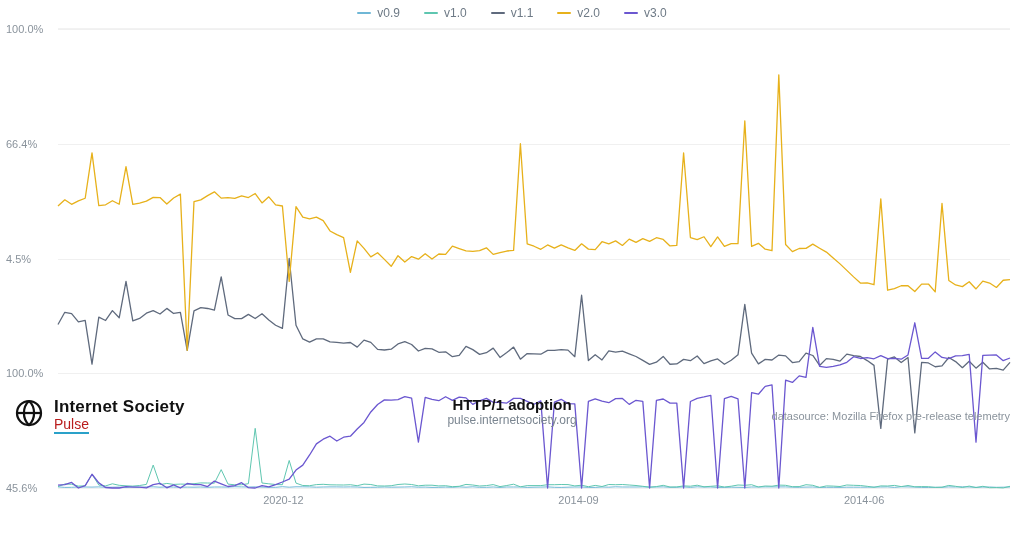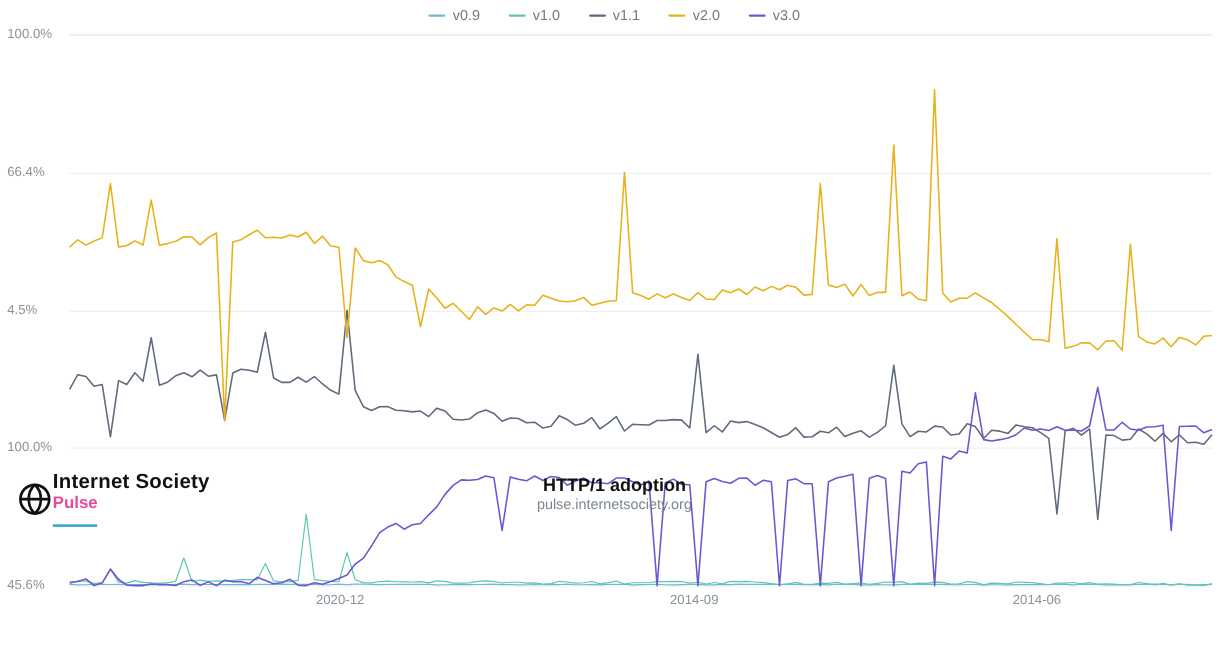--- a/index.html
+++ b/index.html
@@ -7,25 +7,25 @@
   .wrap { width: 1024px; height: 444px; position: relative; }
   .legend { display: flex; justify-content: center; align-items: center; gap: 24px; padding-top: 6px; font-size: 12px; color: #6e7a86; }
   .legend-item { display: inline-flex; align-items: center; gap: 6px; }
   .swatch { width: 14px; height: 2px; display: inline-block; border-radius: 1px; }
   .plot { position: absolute; left: 58px; top: 28px; width: 952px; height: 460px; border-top: 1px solid rgba(0,0,0,0.05); }
   .gridline { position: absolute; left: 0; width: 100%; height: 1px; background: rgba(0,0,0,0.06); }
   .ylabel { position: absolute; left: -52px; font-size: 11px; color: #8a939c; transform: translateY(-50%); }
   .xlabel { position: absolute; bottom: -18px; font-size: 11px; color: #8a939c; transform: translateX(-50%); margin-left: 16px; }
   svg.lines { position: absolute; left: 0; top: 0; width: 100%; height: 100%; overflow: visible; }
   .footer { position: absolute; left: 0; bottom: 0; width: 100%; height: 56px; display: flex; align-items: center; padding: 0 14px; }
-  .brand { display: flex; align-items: center; }
+  .brand { display: flex; align-items: flex-start; gap: 10px; }
   .brand .logo { width: 30px; height: 30px; }
   .brand .txt { line-height: 1.05; }
   .brand .txt .line1 { font-size: 17px; font-weight: 600; color: #111; letter-spacing: 0.2px; }
-  .brand .txt .line2 { font-size: 14px; font-weight: 700; color: #ec4899; border-bottom: 2px solid #2aa1c9; display: inline-block; padding-bottom: 12px; }
+  .brand .txt .line2 { font-size: 14px; font-weight: 400; color: #b91c1c; border-bottom: 2px solid #2aa1c9; display: inline-block; padding-bottom: 0px; }
   .center { position: absolute; left: 50%; transform: translateX(-50%); text-align: center; top: 8px; }
   .center .title { font-size: 15px; font-weight: 700; color: #111; }
   .center .sub { font-size: 12px; color: #7a8590; }
   .ds { margin-left: auto; font-size: 11px; color: #8a939c; }
 </style>
 </head>
 <body>
 
 <div class="wrap">
 
@@ -88,15 +88,16 @@
       </svg>
       <div class="txt">
         <div class="line1">Internet Society</div>
         <div><span class="line2">Pulse</span></div>
       </div>
     </div>
     <div class="center">
       <div class="title">HTTP/1 adoption</div>
       <div class="sub">pulse.internetsociety.org</div>
     </div>
+    <div class="ds">datasource: Mozilla Firefox pre-release telemetry</div>
   </div>
 
 </div>
 
 </body></html>

